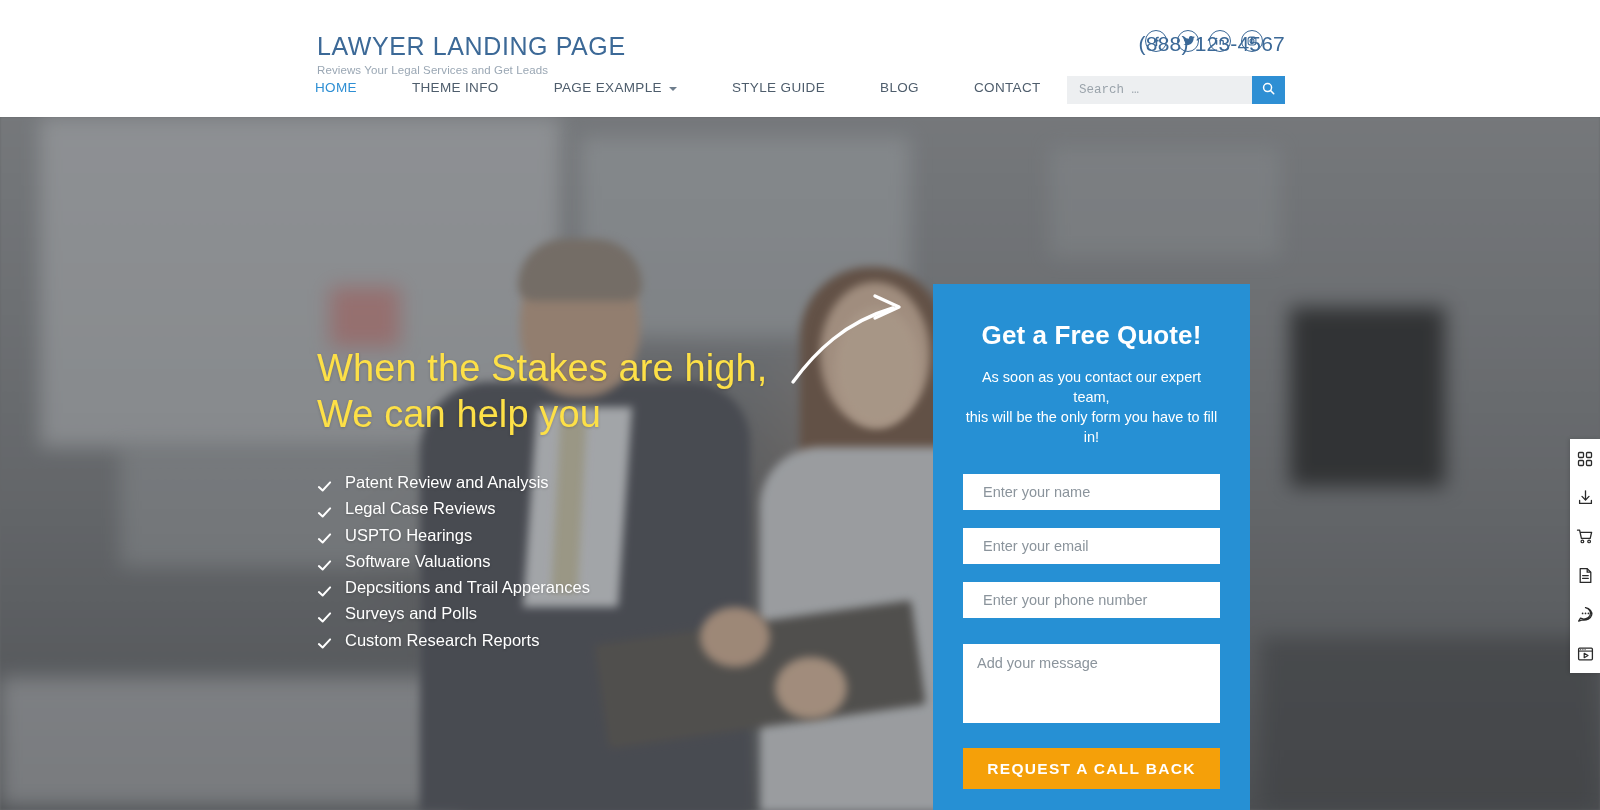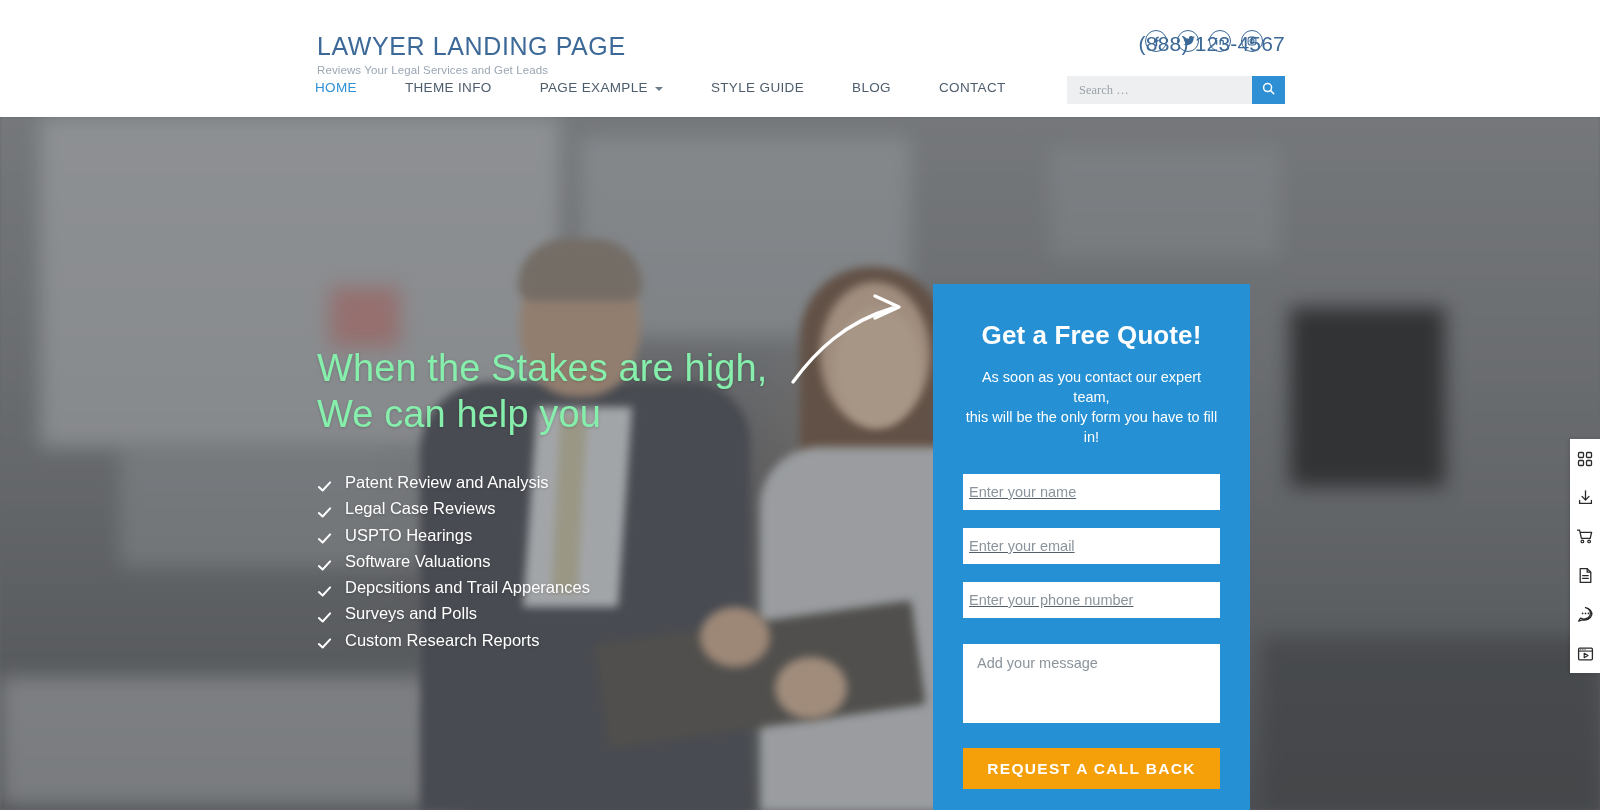--- a/index.html
+++ b/index.html
@@ -36,21 +36,21 @@
     letter-spacing: 0.1px;
     margin-top: 3px;
     white-space: nowrap;
   }
 
   .nav {
     position: absolute;
     left: 315px; top: 80px;
     display: flex;
     align-items: center;
-    gap: 0px;
+    gap: 7px;
   }
   .nav-item {
     font-size: 13.5px;
     letter-spacing: 0.35px;
     color: #4E5D6C;
     padding: 0 24px 0 0;
     margin-right: 24px;
     white-space: nowrap;
     cursor: pointer;
     display: flex;
@@ -100,21 +100,21 @@
     height: 28px;
   }
   .search-input {
     width: 185px; height: 28px;
     background: #EDEFF1;
     border: none;
     outline: none;
     padding: 12px 12px;
     font-size: 12.5px;
     color: #c2410c;
-    font-family: Liberation Serif, serif;
+    font-family: Liberation Mono, monospace;
   }
   .search-input::placeholder { color: #9aa3ab; }
   .search-btn {
     width: 33px; height: 28px;
     background: #2E8FD4;
     border: none;
     cursor: pointer;
     display: flex; align-items: center; justify-content: center;
   }
 
@@ -167,21 +167,21 @@
 
   .hero-content {
     position: absolute;
     left: 317px; top: 228px;
     width: 560px;
     z-index: 4;
   }
   .hero-title {
     font-size: 38px;
     line-height: 46px;
-    color: #86efac;
+    color: #fde047;
     font-weight: 400;
     letter-spacing: 0.1px;
     text-shadow: 0 1px 3px rgba(0,0,0,0.18);
   }
   .hero-list {
     margin-top: 32px;
     list-style: none;
   }
   .hero-list li {
     display: flex;
@@ -225,25 +225,24 @@
     font-size: 14.5px;
     line-height: 20px;
     margin-top: 16px;
   }
   .q-field {
     display: block;
     width: 257px; height: 36px;
     background: #ffffff;
     border: none; outline: none;
     margin-top: 18px;
-    padding: 0 6px;
+    padding: 0 20px;
     font-size: 14.5px;
     color: #555f69;
     font-family: "Liberation Sans", sans-serif;
-    text-decoration: underline;
   }
   .q-field:first-of-type { margin-top: 27px; }
   .q-field::placeholder { color: #8b949c; }
   .q-area {
     display: block;
     width: 257px; height: 79px;
     background: #ffffff;
     border: none; outline: none;
     margin-top: 26px;
     padding: 11px 14px;

